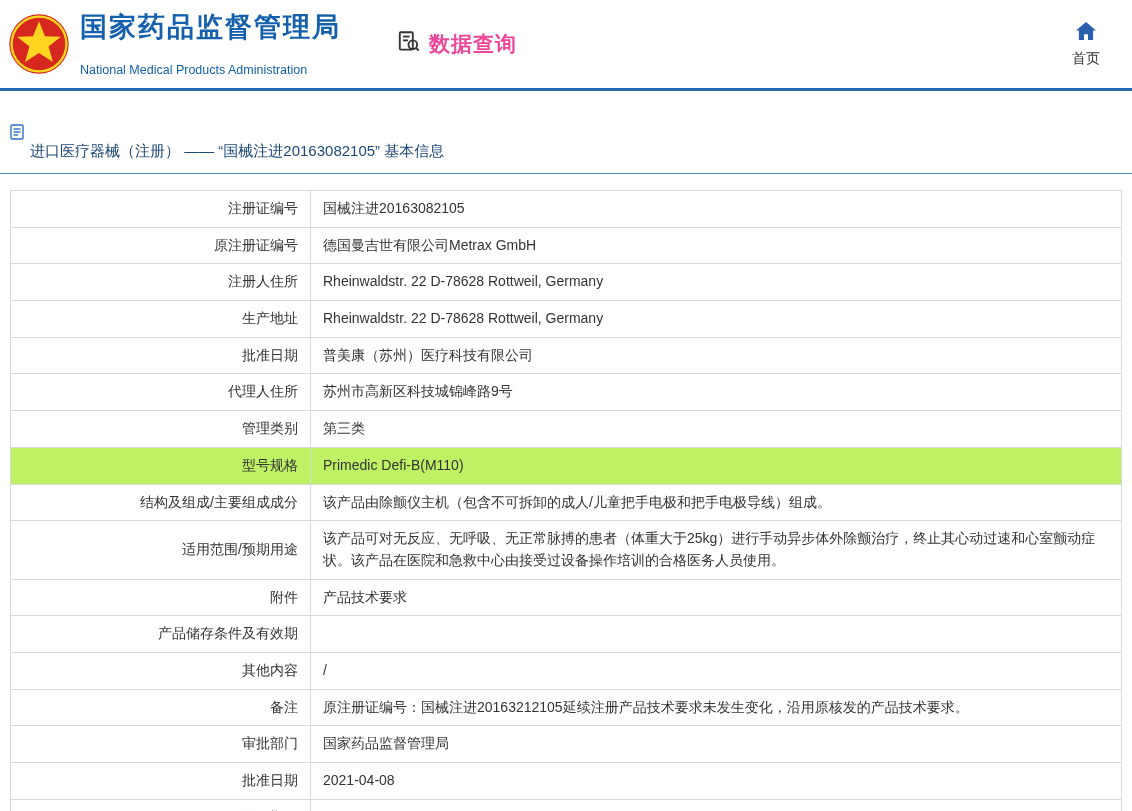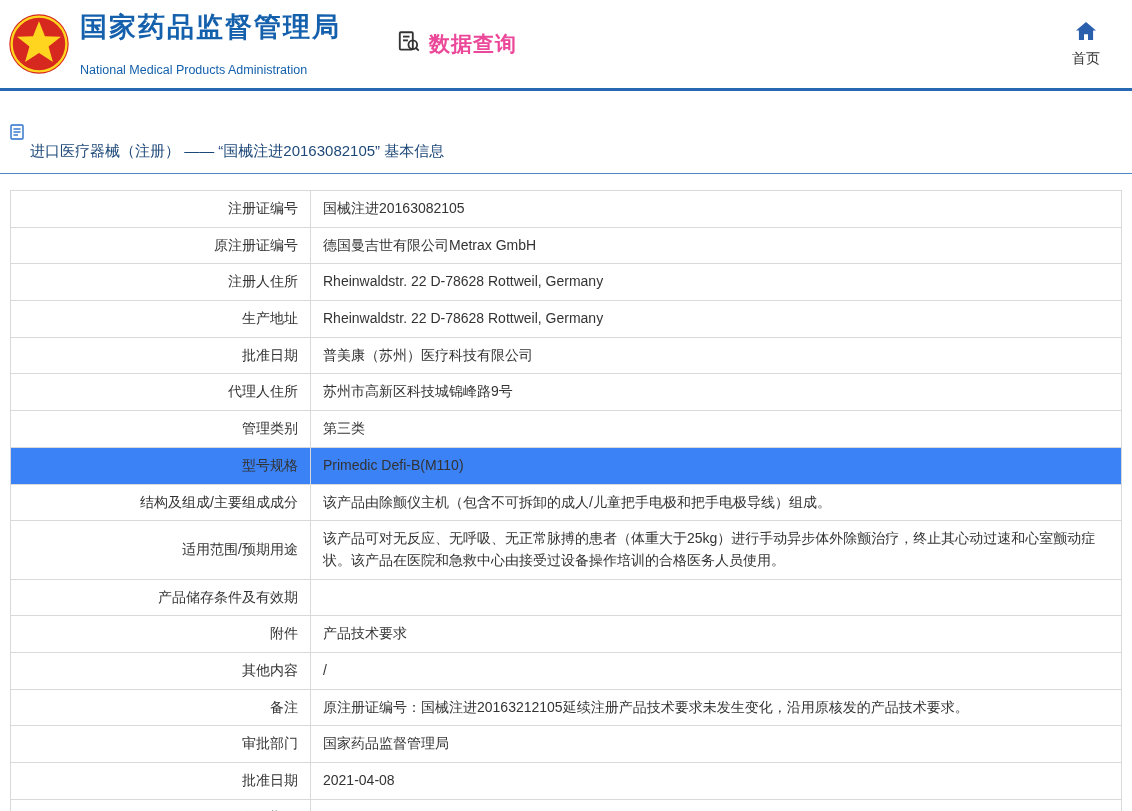--- a/index.html
+++ b/index.html
@@ -104,21 +104,21 @@
     font-weight: normal;
     color: #333;
     background: #fff;
   }
   table.info td {
     text-align: left;
     color: #333;
   }
   table.info tr.highlight th,
   table.info tr.highlight td {
-    background: #3b82f6;
+    background: #bef264;
   }
 
   .icon-blue { fill: #2a5fae; }
 </style>
 </head>
 <body>
 
 <div class="header">
   <span class="emblem">
     <svg viewBox="0 0 24 24" width="62" height="62" aria-hidden="true">
@@ -208,26 +208,26 @@
         </tr>
         <tr>
           <th>结构及组成/主要组成成分</th>
           <td>该产品由除颤仪主机（包含不可拆卸的成人/儿童把手电极和把手电极导线）组成。</td>
         </tr>
         <tr>
           <th>适用范围/预期用途</th>
           <td>该产品可对无反应、无呼吸、无正常脉搏的患者（体重大于25kg）进行手动异步体外除颤治疗，终止其心动过速和心室颤动症状。该产品在医院和急救中心由接受过设备操作培训的合格医务人员使用。</td>
         </tr>
         <tr>
+          <th>附件</th>
+          <td>产品技术要求</td>
+        </tr>
+        <tr>
           <th>产品储存条件及有效期</th>
           <td></td>
-        </tr>
-        <tr>
-          <th>附件</th>
-          <td>产品技术要求</td>
         </tr>
         <tr>
           <th>其他内容</th>
           <td>/</td>
         </tr>
         <tr>
           <th>备注</th>
           <td>原注册证编号：国械注进20163212105延续注册产品技术要求未发生变化，沿用原核发的产品技术要求。</td>
         </tr>
         <tr>

